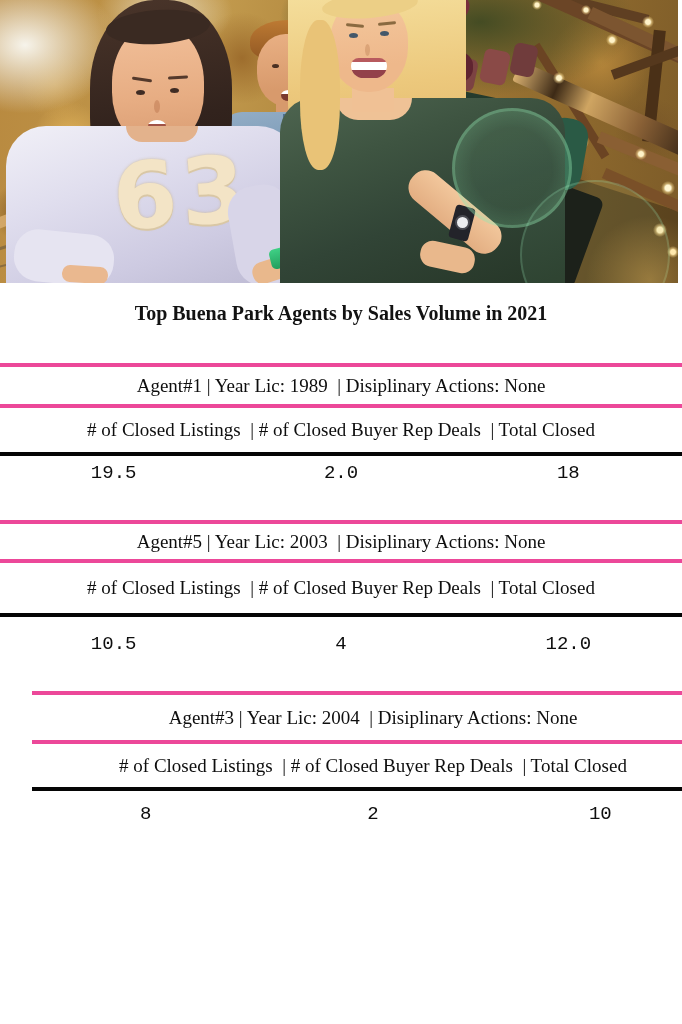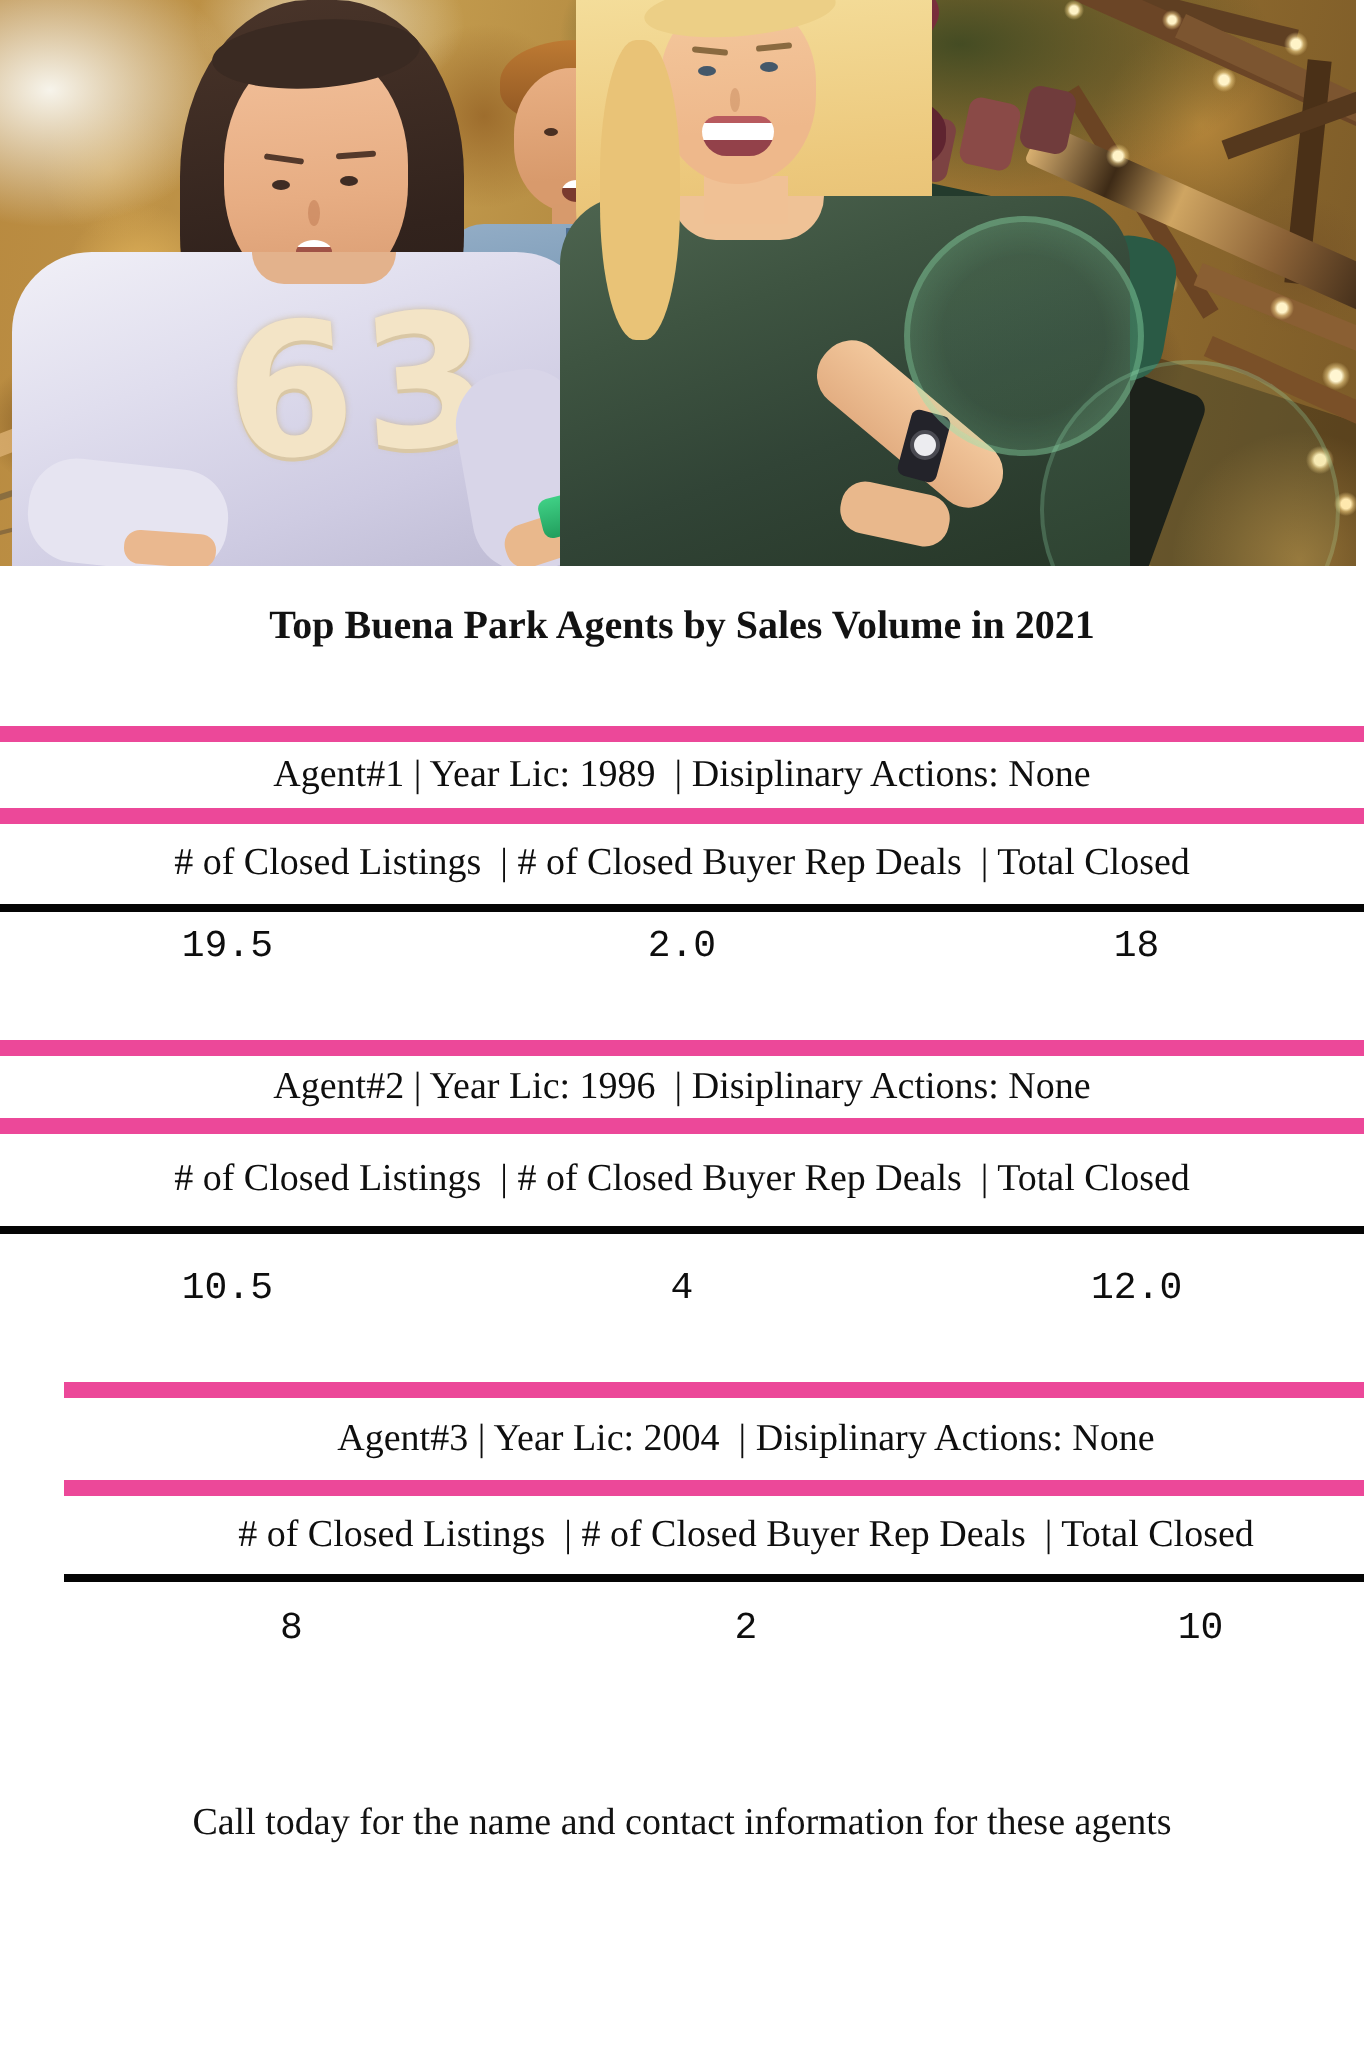--- a/index.html
+++ b/index.html
@@ -156,21 +156,21 @@
     border:2px solid rgba(160,240,190,.2); background:rgba(150,235,180,.08); }
   .flare-warm { left:585px; top:215px; width:130px; height:130px; border-radius:50%;
     background:radial-gradient(circle, rgba(255,200,100,.35), transparent 70%); }
 
   
   .title { position:absolute; left:0; top:302px; width:682px; text-align:center;
     font-size:20px; font-weight:bold; color:#121212; }
 
   .agent-section { position:absolute; left:0; width:682px; background:#fff; }
   .sec-1 { top:363px; } .sec-2 { top:520px; } .sec-3 { top:691px;margin-left:32px; }
-  .t-row { border-top:8px solid #ec4899; display:flex; align-items:center; justify-content:center;
+  .t-row { border-top:4px solid #ec4899; display:flex; align-items:center; justify-content:center;
     font-size:19px; white-space:pre; color:#0e0e0e; }
   .sec-1 .agent-row { height:41px; } .sec-1 .header-row { height:48px; } .sec-1 .values-row { padding-top:6px; }
   .sec-2 .agent-row { height:39px; } .sec-2 .header-row { height:54px; } .sec-2 .values-row { padding-top:16px; }
   .sec-3 .agent-row { height:49px; } .sec-3 .header-row { height:47px; } .sec-3 .values-row { padding-top:12px; }
   .values-row { border-top:4px solid #050505; display:flex;font-family:Liberation Mono, monospace; }
   .values-row span { flex:1; text-align:center; font-size:19px; color:#0e0e0e; }
 
   .cta { position:absolute; left:0; top:901px; width:682px; text-align:center; font-size:19px; color:#121212; }
 </style>
 </head>
@@ -273,34 +273,33 @@
     <div class="t-row agent-row">Agent#1 | Year Lic: 1989  | Disiplinary Actions: None</div>
     <div class="t-row header-row"># of Closed Listings  | # of Closed Buyer Rep Deals  | Total Closed</div>
     <div class="values-row">
       <span>19.5</span>
       <span>2.0</span>
       <span>18</span>
     </div>
   </section>
 
   <section class="agent-section sec-2">
-    <div class="t-row agent-row">Agent#2 | Year Lic: 1996  | Disiplinary Actions: None</div>
+    <div class="t-row agent-row">Agent#5 | Year Lic: 2003  | Disiplinary Actions: None</div>
     <div class="t-row header-row"># of Closed Listings  | # of Closed Buyer Rep Deals  | Total Closed</div>
     <div class="values-row">
       <span>10.5</span>
       <span>4</span>
       <span>12.0</span>
     </div>
   </section>
 
   <section class="agent-section sec-3">
     <div class="t-row agent-row">Agent#3 | Year Lic: 2004  | Disiplinary Actions: None</div>
     <div class="t-row header-row"># of Closed Listings  | # of Closed Buyer Rep Deals  | Total Closed</div>
     <div class="values-row">
       <span>8</span>
       <span>2</span>
       <span>10</span>
     </div>
   </section>
 
-  <p class="cta">Call today for the name and contact information for these agents</p>
 
 </div>
 
 </body></html>

